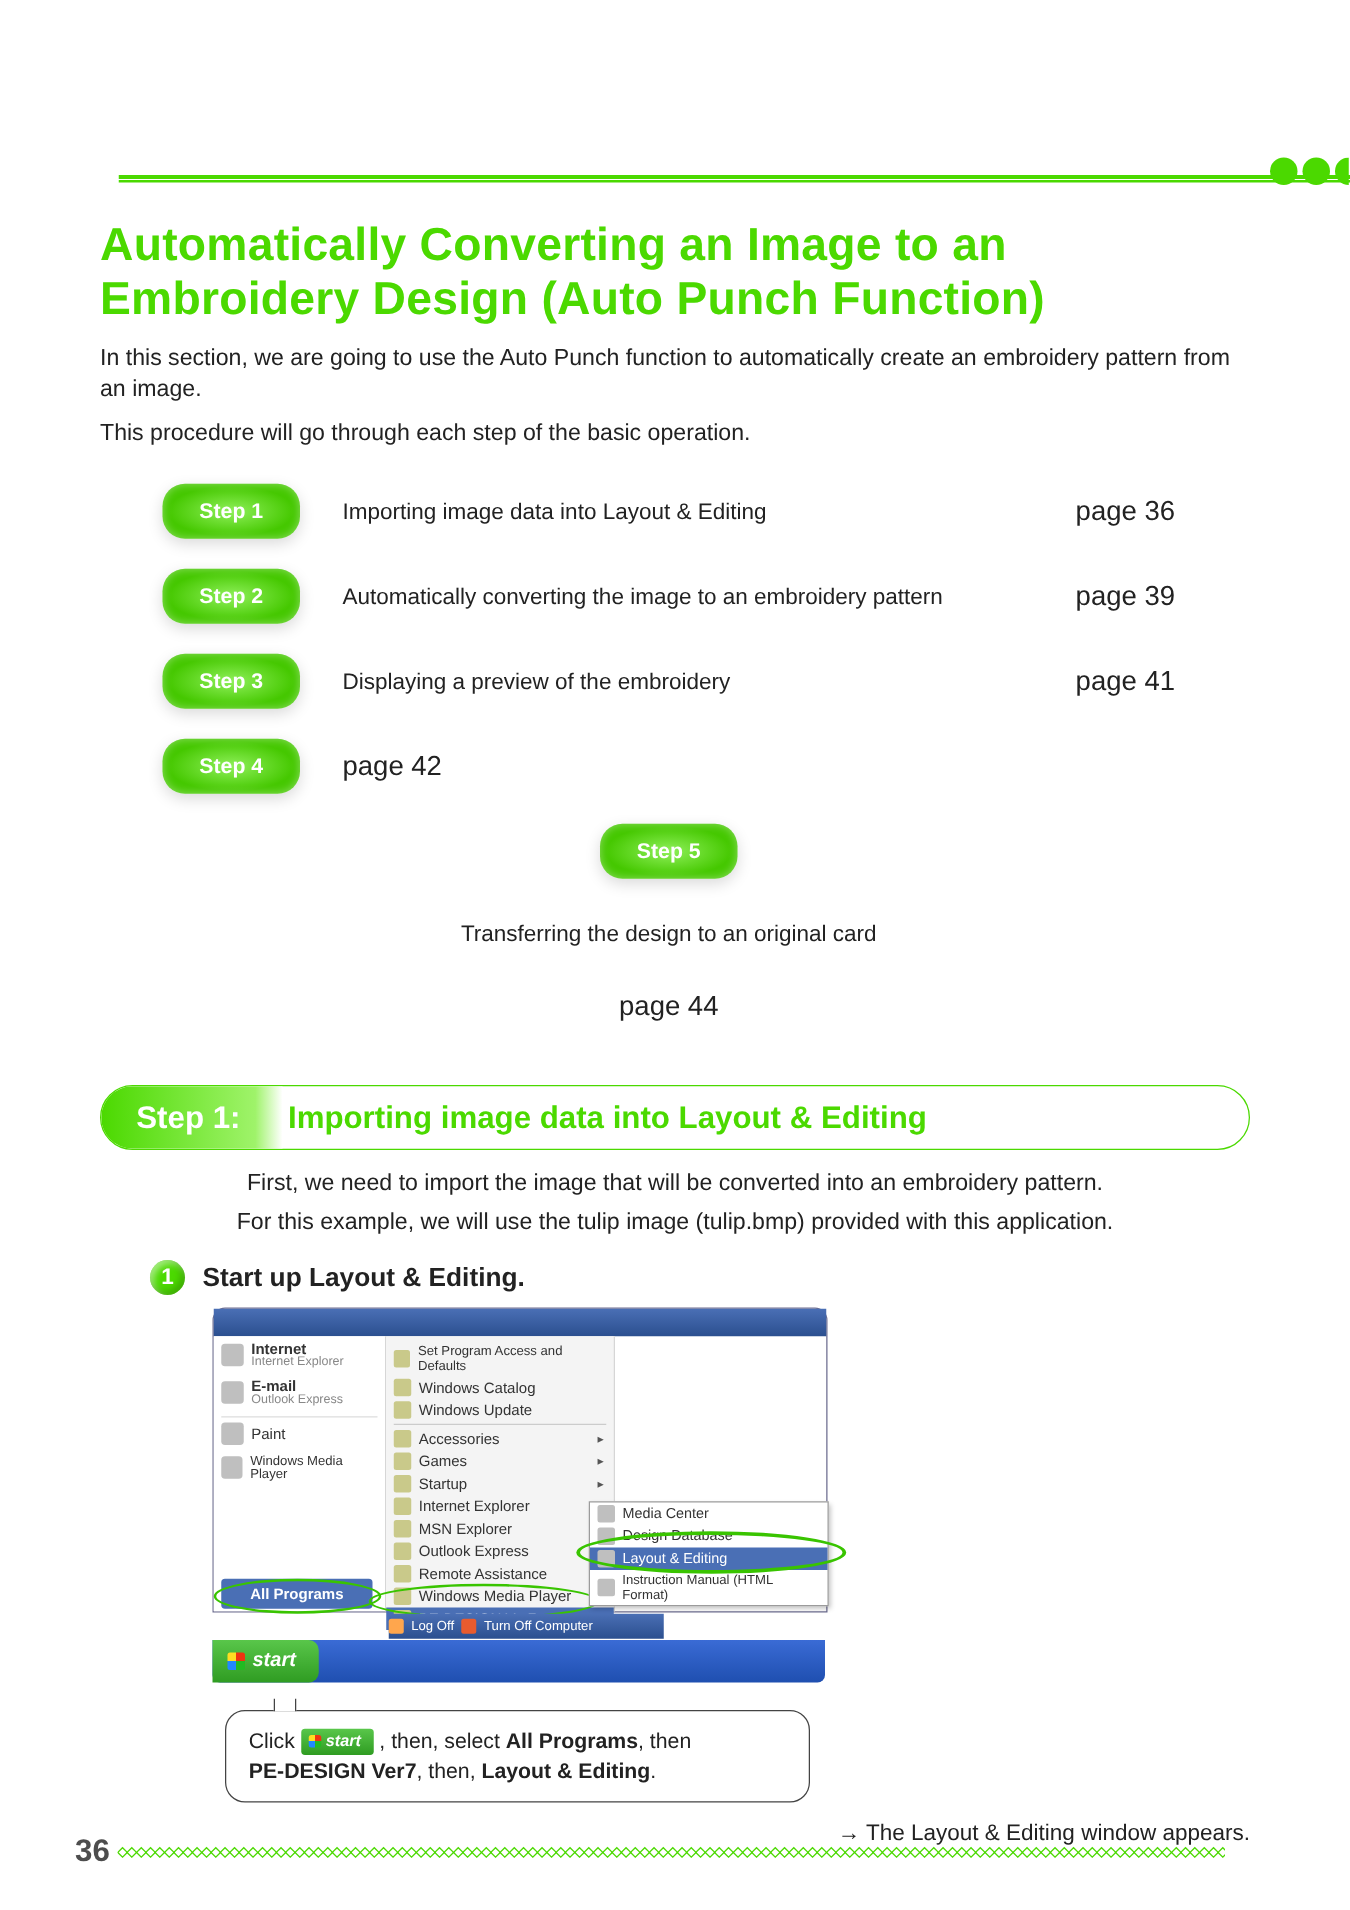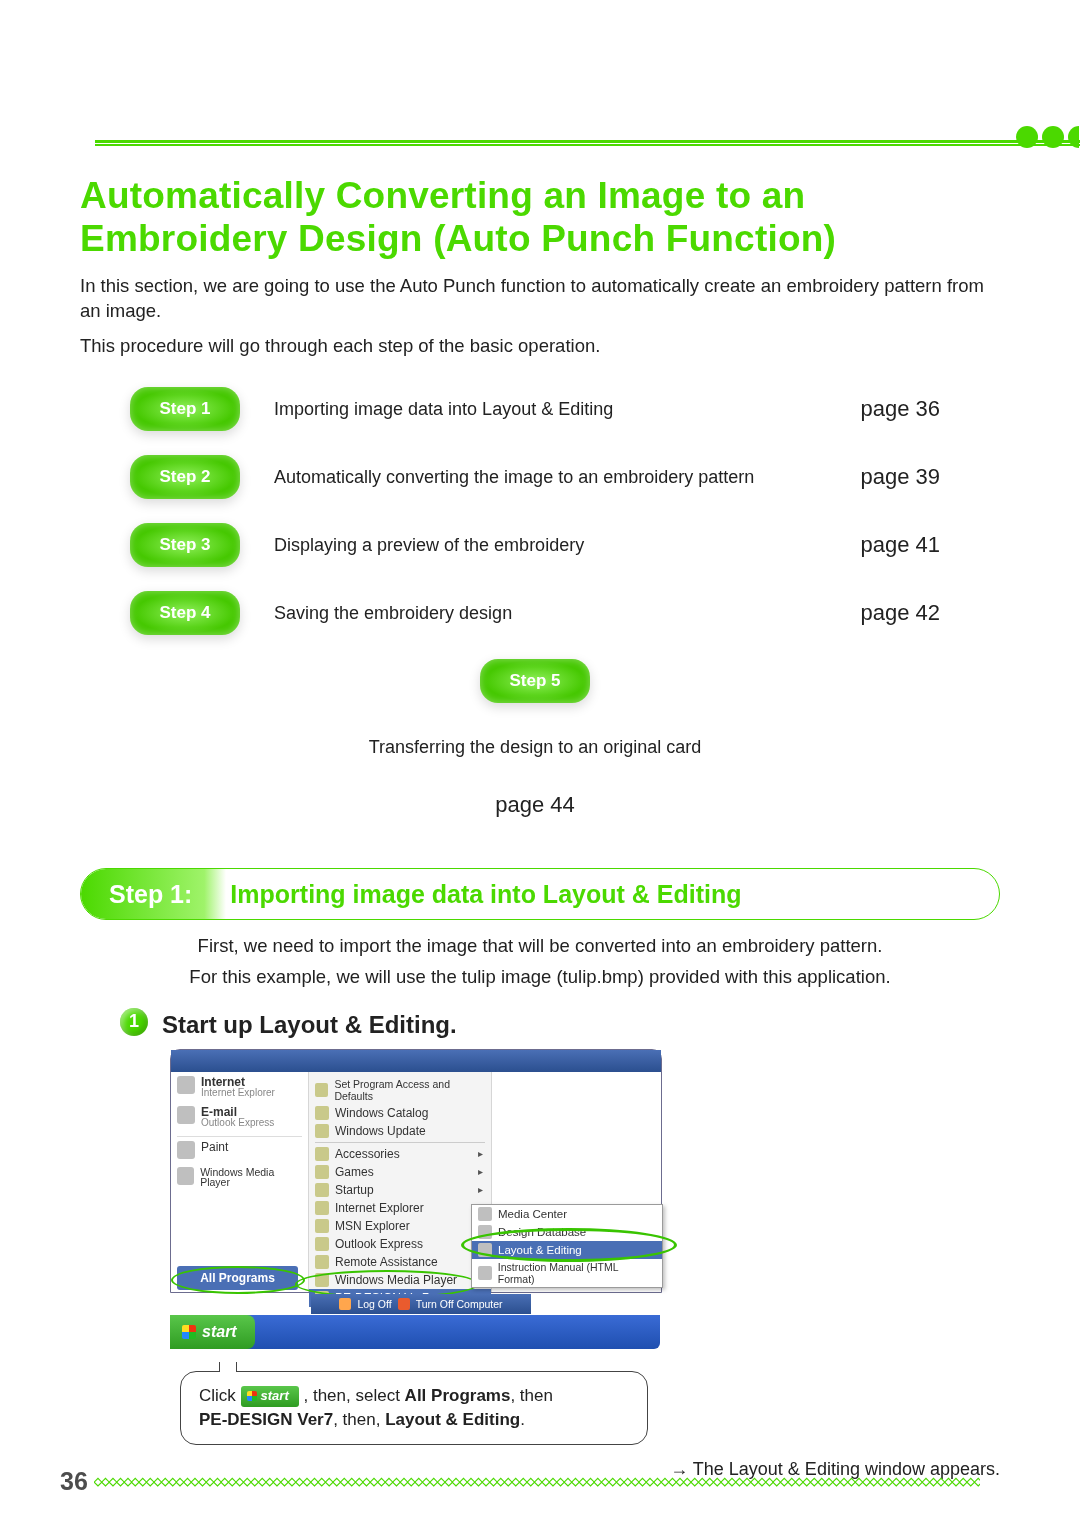--- a/index.html
+++ b/index.html
@@ -132,21 +132,21 @@
     box-shadow: inset -3px -3px 6px rgba(0,0,0,.2), inset 3px 3px 6px rgba(255,255,255,.5);
     color: #fff;
     font-weight: 700;
     font-size: 18px;
     display: flex;
     align-items: center;
     justify-content: center;
   }
   .sub .subtxt {
     font-weight: 700;
-    font-size: 24px;
+    font-size: 21px;
     padding-top: 3px;
   }
 
   
   .startmenu {
     margin-left: 90px;
     width: 490px;
     border: 1px solid #6c6c8f;
     border-radius: 10px 10px 0 0;
     overflow: visible;
@@ -165,20 +165,21 @@
     position: relative;
   }
   .sm-left {
     width: 125px;
     background: #fff;
     border-right: 1px solid #d6d6d6;
     padding: 4px 6px;
   }
   .sm-left .it {
     display: flex;
+    align-items: center;
     gap: 6px;
     margin-bottom: 8px;
     line-height: 1;
   }
   .sm-left .it .ic {
     width: 18px; height: 18px;
     background: #bfbfbf;
     border-radius: 3px;
   }
   .sm-left .it .t { font-weight: 700; }
@@ -285,21 +286,21 @@
     position: absolute;
     left: 140px;
     bottom: -22px;
     width: 220px;
     height: 20px;
     background: linear-gradient(#4a6fb5, #2b4f8f);
     font-size: 10.5px;
     color: #fff;
     display: flex;
     align-items: center;
-    justify-content: center;
+    justify-content: flex-start;
     gap: 6px;
   }
   .sm-logoff .ic {
     width: 12px; height: 12px;
     background: #ffa64d;
     border-radius: 2px;
   }
   .taskbar {
     margin-left: 90px;
     margin-top: 22px;
@@ -422,21 +423,20 @@
       <div class="step-desc">Automatically converting the image to an embroidery pattern</div>
       <div class="step-page">page 39</div>
     </div>
     <div class="step-row">
       <div class="step-pill">Step 3</div>
       <div class="step-desc">Displaying a preview of the embroidery</div>
       <div class="step-page">page 41</div>
     </div>
     <div class="step-row">
       <div class="step-pill">Step 4</div>
-      <div class="step-desc">Saving the embroidery design</div>
       <div class="step-page">page 42</div>
     </div>
     <div class="step-row" style="margin-bottom:0;flex-direction:column;">
       <div class="step-pill">Step 5</div>
       <div class="step-desc">Transferring the design to an original card</div>
       <div class="step-page">page 44</div>
     </div>
   </div>
 
   <div class="section-bar">

